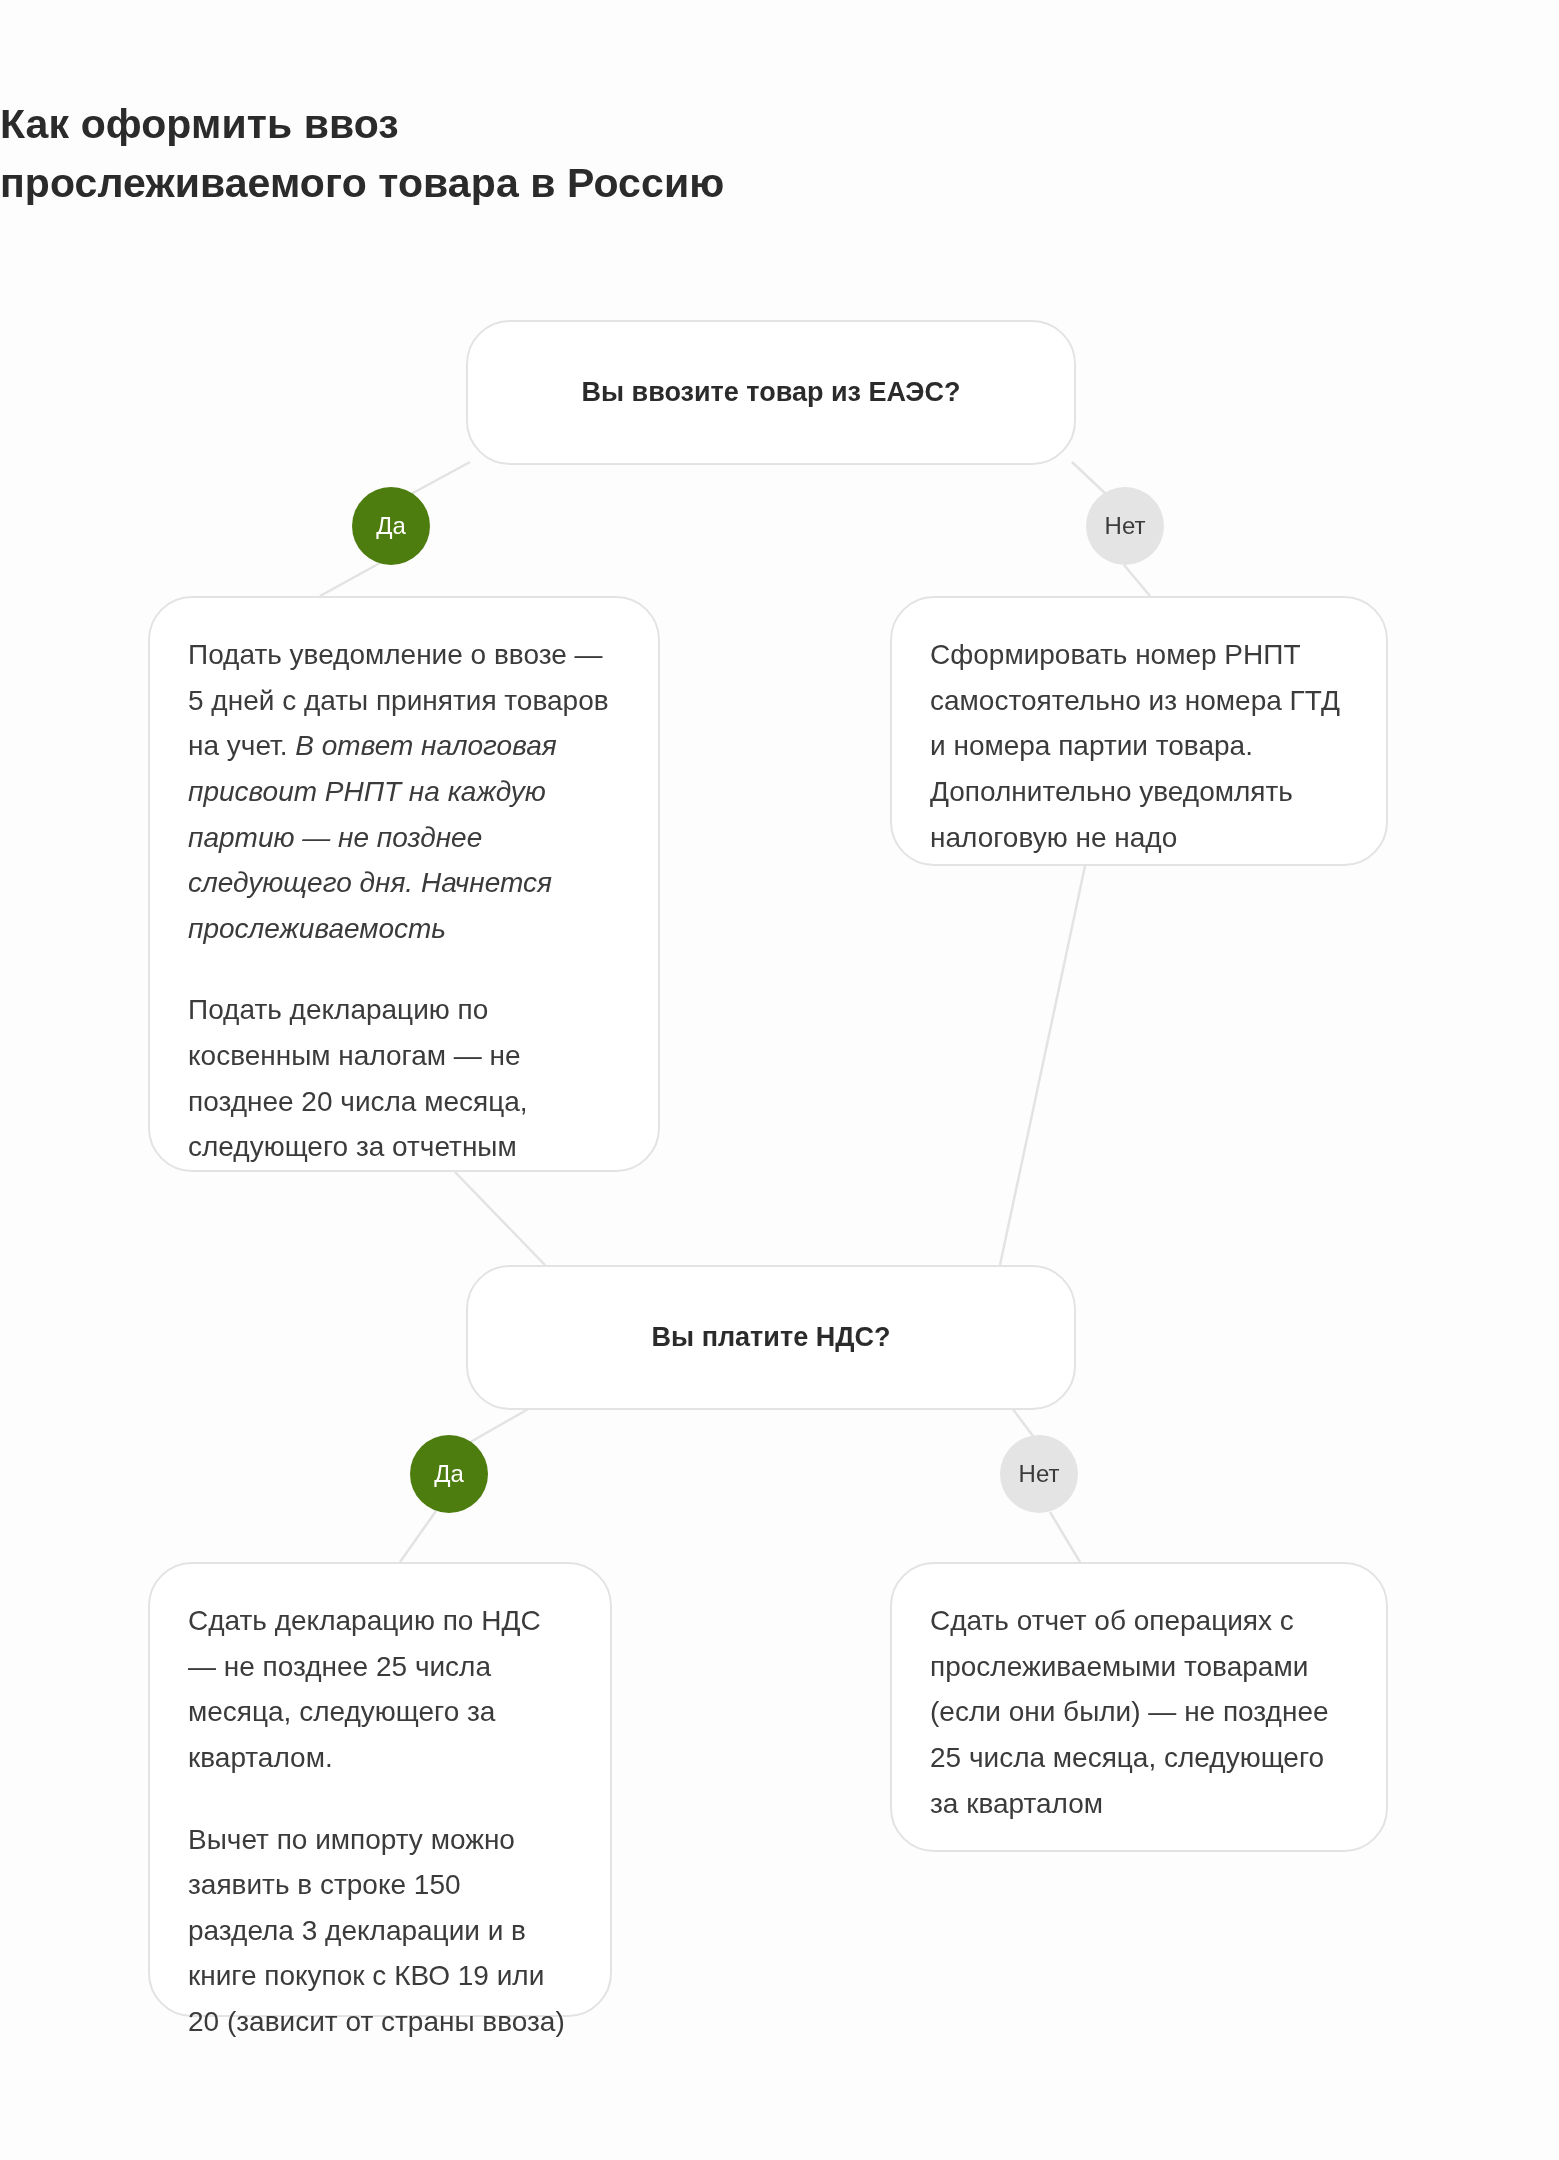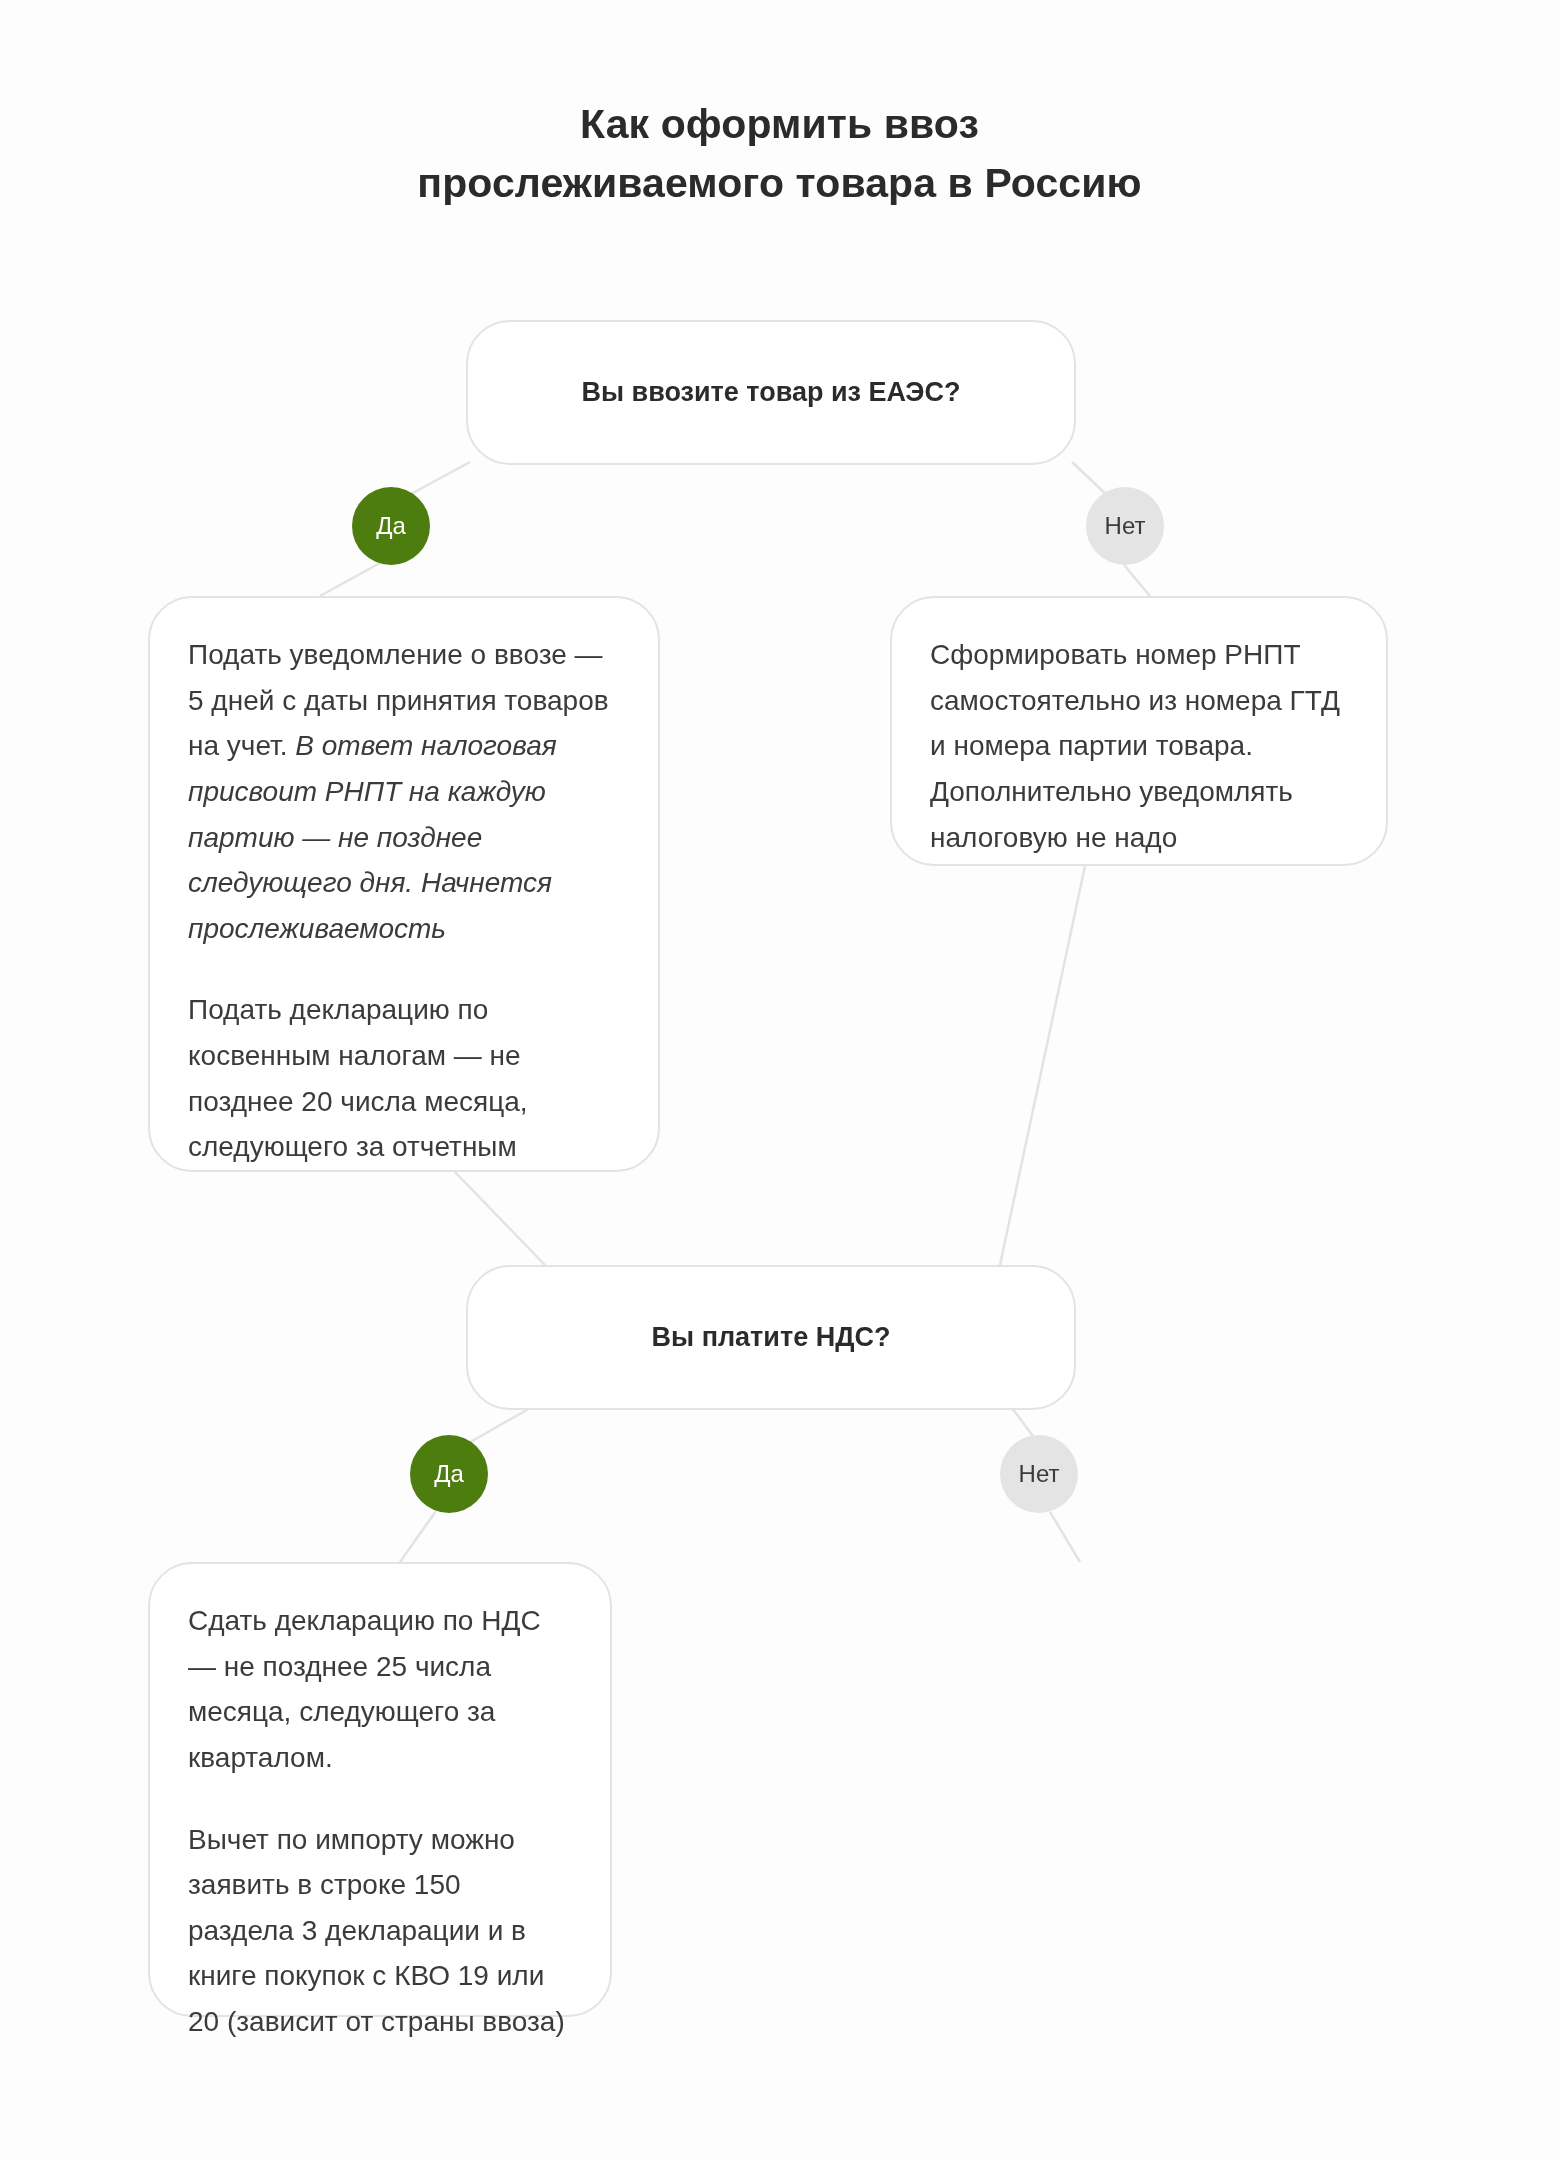--- a/index.html
+++ b/index.html
@@ -10,21 +10,21 @@
     color:#333333;
     position:relative;
     overflow:hidden;
   }
   #stage{position:relative;width:1559px;height:2160px;}
 
   
   .title{
     position:absolute;
     left:0;top:95px;width:1559px;
-    text-align:center;
+    text-align:left;
     font-size:41px;
     font-weight:bold;
     line-height:1.45;
     color:#2b2b2b;
     letter-spacing:0.1px;
   }
   .title span{display:block;}
 
   
   #connectors{position:absolute;left:0;top:0;width:1559px;height:2160px;pointer-events:none;}
@@ -142,14 +142,17 @@
 
   <div class="bubble no" id="b2no">
     <span>Нет</span>
   </div>
 
   <div class="node card" id="c3">
     <p>Сдать декларацию по НДС — не позднее 25 числа месяца, следующего за кварталом.</p>
     <p>Вычет по импорту можно заявить в строке 150 раздела 3 декларации и в книге покупок с КВО 19 или 20 (зависит от страны ввоза)</p>
   </div>
 
+  <div class="node card" id="c4">
+    <p>Сдать отчет об операциях с прослеживаемыми товарами (если они были) — не позднее 25 числа месяца, следующего за кварталом</p>
+  </div>
 
 </div>
 
 </body></html>

